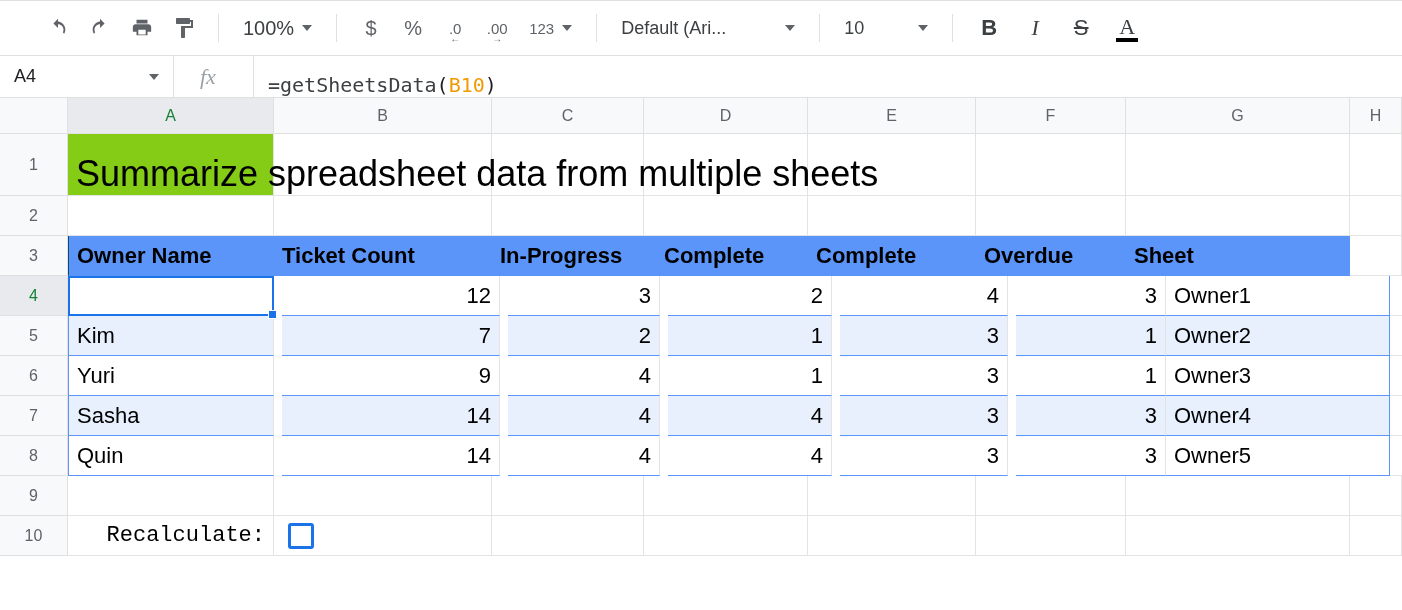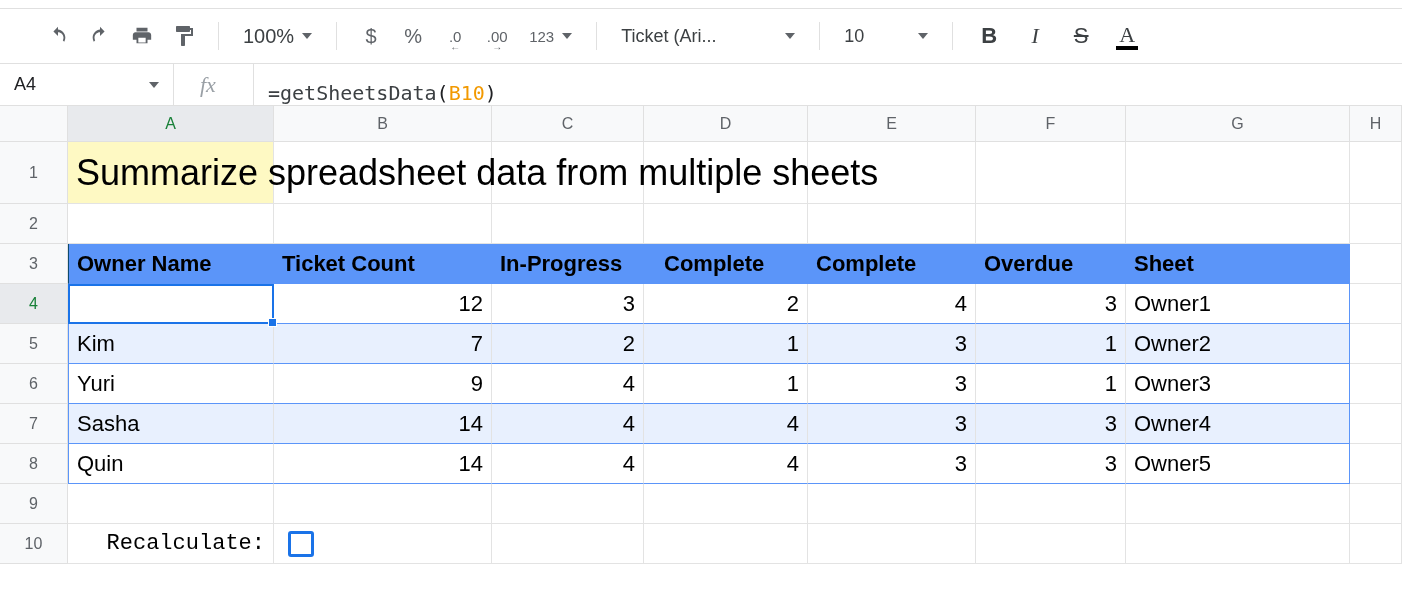--- a/index.html
+++ b/index.html
@@ -15,21 +15,20 @@
     
     .toolbar {
       display: flex;
       align-items: center;
       height: 56px;
       border-top: 1px solid #e0e0e0;
       border-bottom: 1px solid #e0e0e0;
       padding: 0 10px 0 40px;
       gap: 6px;
       color: #5f6368;
-      margin-top: 8px;
     }
     .tb-btn {
       display: inline-flex;
       align-items: center;
       justify-content: center;
       min-width: 36px;
       height: 36px;
       border-radius: 4px;
       cursor: pointer;
     }
@@ -185,37 +184,38 @@
     .cH { width: 52px; }
 
     
     .r-norm { height: 40px; }
     .r-tall { height: 62px; }
 
     .title-cell {
       font-size: 36px;
       font-weight: 400;
       color:#000;
-      background:#fef9c3;
+      background:#84cc16;
+      align-items:flex-end;
     }
 
     .hdr-cell {
       background: #5b95f9;
       color: #000;
       font-weight: 700;
       border-right: 1px solid #5b95f9;
       border-bottom: 1px solid #5b95f9;
     }
     .hdr-cell.first { border-left: 1px solid #0c4a6e; }
 
     .band-even .cell.data { background: #e8f0fe; }
     .data { border-bottom: 1px solid #5b95f9; }
     .data.first{ border-left:1px solid #5b95f9; }
     .data.last{ border-right:1px solid #5b95f9; }
-    .num { justify-content:flex-end; }
+    .num { justify-content:flex-end;margin-left:8px; }
 
     
     .selected-cell {
       position:absolute;
       border: 2px solid #1a73e8;
       background: #fff;
       pointer-events:none;
     }
     .sel-handle {
       position:absolute;
@@ -287,21 +287,21 @@
     </div>
   </div>
   <div class="tb-drop">
     <span class="icon-txt small">123</span>
     <span class="caret"></span>
   </div>
 
   <div class="tb-sep"></div>
 
   <div class="tb-drop" style="width:190px;justify-content:space-between;">
-    <span style="font-size:18px;overflow:hidden;text-overflow:ellipsis;white-space:nowrap;">Ticket (Ari...</span>
+    <span style="font-size:18px;overflow:hidden;text-overflow:ellipsis;white-space:nowrap;">Default (Ari...</span>
     <span class="caret"></span>
   </div>
 
   <div class="tb-sep"></div>
 
   <div class="tb-drop" style="width:100px;justify-content:space-between;">
     <span style="font-size:18px;">10</span>
     <span class="caret"></span>
   </div>
 

